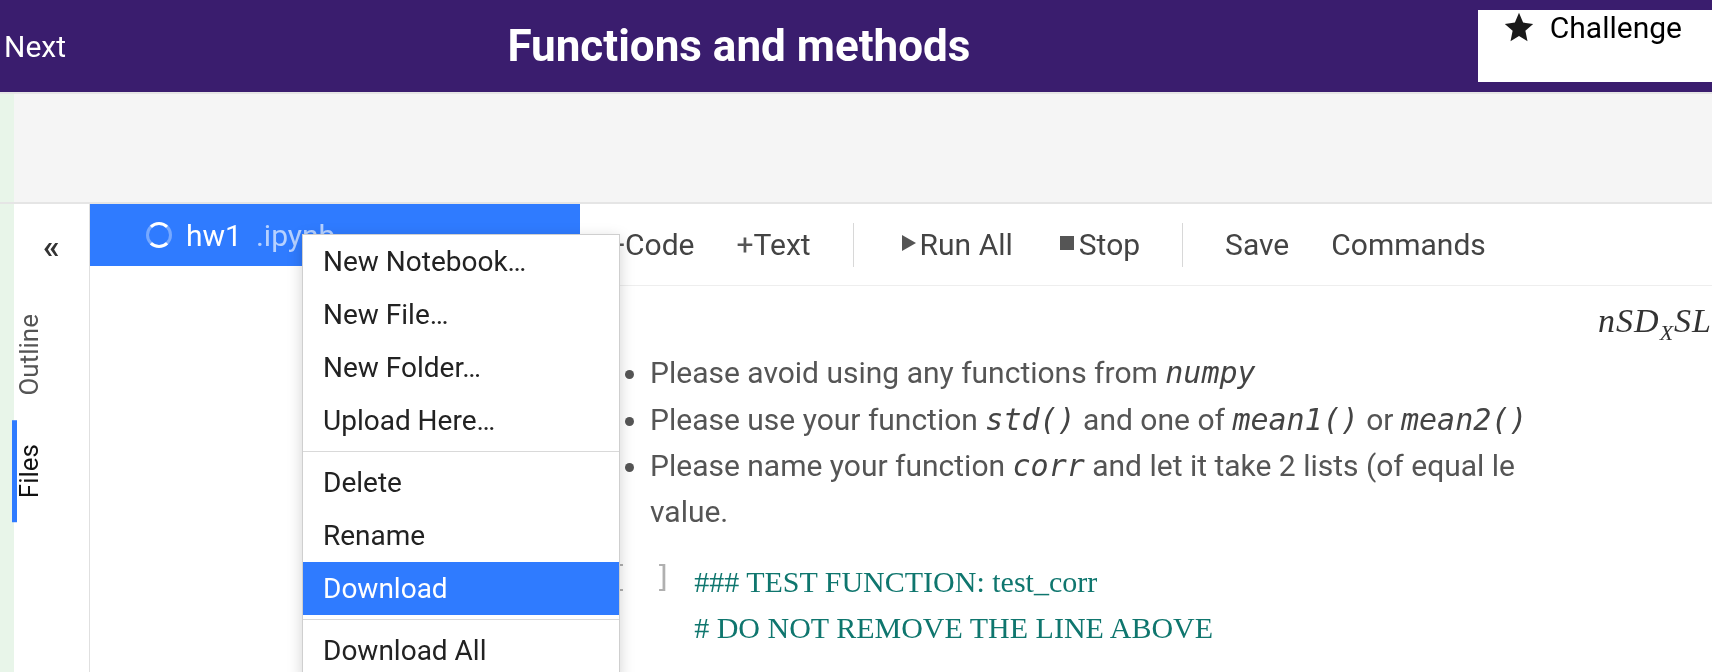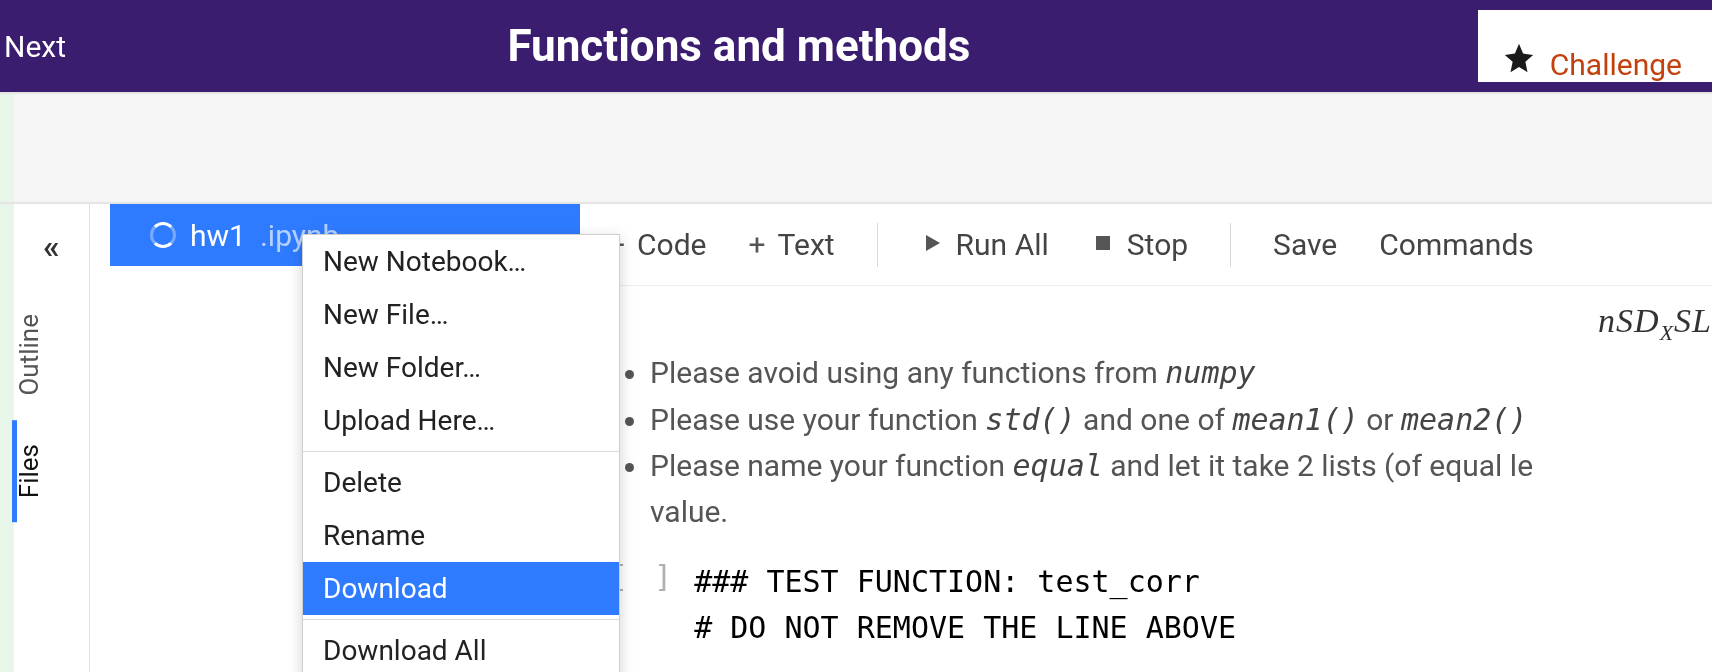--- a/index.html
+++ b/index.html
@@ -24,24 +24,24 @@
     padding-left: 4px;
   }
   .header .title {
     flex: 1;
     text-align: center;
     font-size: 44px;
     font-weight: 700;
   }
   .header .challenge {
     background: #fff;
-    color: #c2410c;
+    color: #000000;
     height: 72px;
     display: flex;
-    align-items: flex-end;
+    align-items: flex-start;
     padding: 0 30px 0 24px;
     font-size: 30px;
     gap: 14px;
   }
   .header .challenge .star-icon svg { width: 34px; height: 34px; fill: #1a1a1a; }
 
   
   .subheader {
     height: 112px;
     background: #f5f5f5;
@@ -109,24 +109,23 @@
     width: 490px;
     background: #fff;
     position: relative;
   }
   .file-tab {
     height: 62px;
     background: #2f7bff;
     color: #fff;
     display: flex;
     align-items: center;
-    padding-left: 40px;
+    padding-left: 56px;
     font-size: 30px;
     gap: 14px;
-    margin-left: 20px;
   }
   .file-tab .spinner {
     width: 26px; height: 26px;
     border: 3px solid rgba(255,255,255,0.35);
     border-top-color: #fff;
     border-bottom-color: #fff;
     border-radius: 50%;
   }
   .file-tab .fname-ext { color: rgba(255,255,255,0.65); }
 
@@ -170,21 +169,21 @@
     height: 82px;
     display: flex;
     align-items: center;
     gap: 42px;
     padding: 0 28px;
     border-bottom: 1px solid #eee;
     font-size: 30px;
     color: #444;
     background:#fff;
   }
-  .toolbar .tb-btn { display: flex; align-items: center; gap: 12px; cursor: pointer; }
+  .toolbar .tb-btn { display: flex; align-items: center; cursor: pointer; }
   .toolbar .sep { width:1px; height:44px; background:#d8d8d8; }
   .toolbar svg { width: 24px; height: 24px; fill: #555; }
   .tb-plus { font-size: 30px; color:#555; font-weight:400; }
 
   .content {
     flex:1;
     padding: 8px 30px 0 30px;
     font-size: 30px;
     color: #555;
     overflow:hidden;
@@ -216,21 +215,21 @@
 
   .codecell {
     margin-top: 30px;
     display:flex;
     gap: 18px;
     font-family: ui-monospace, SFMono-Regular, Menlo, Consolas, monospace;
     font-size: 30px;
     color: #b0b0b0;
   }
   .codecell .prompt { color:#b0b0b0; letter-spacing:4px; white-space:pre; }
-  .codecell .codebody { white-space:pre; color:#000000; line-height:1.55; }
+  .codecell .codebody { white-space:pre; color:#0f766e; line-height:1.55;font-family:Liberation Serif, serif; }
 </style>
 </head>
 <body>
 
 <div class="header">
   <div class="next">Next</div>
   <div class="title">Functions and methods</div>
   <div class="challenge">
     <span class="star-icon">
       <svg viewBox="0 0 24 24">
@@ -307,21 +306,21 @@
       <div class="tb-btn">
         <span>Commands</span>
       </div>
     </div>
 
     <div class="content">
       <div class="math-frag">nSD<sub>X</sub>SL</div>
       <ul>
         <li>Please avoid using any functions from <code>numpy</code></li>
         <li>Please use your function <code>std()</code> and one of <code>mean1()</code> or <code>mean2()</code></li>
-        <li>Please name your function <code>equal</code> and let it take 2 lists (of equal le</li>
+        <li>Please name your function <code>corr</code> and let it take 2 lists (of equal le</li>
       </ul>
       <div style="margin-left:40px; margin-top:4px;">value.</div>
 
       <div class="codecell">
         <div class="prompt">[ ]</div>
         <div class="codebody">### TEST FUNCTION: test_corr
 # DO NOT REMOVE THE LINE ABOVE</div>
       </div>
     </div>
   </div>

